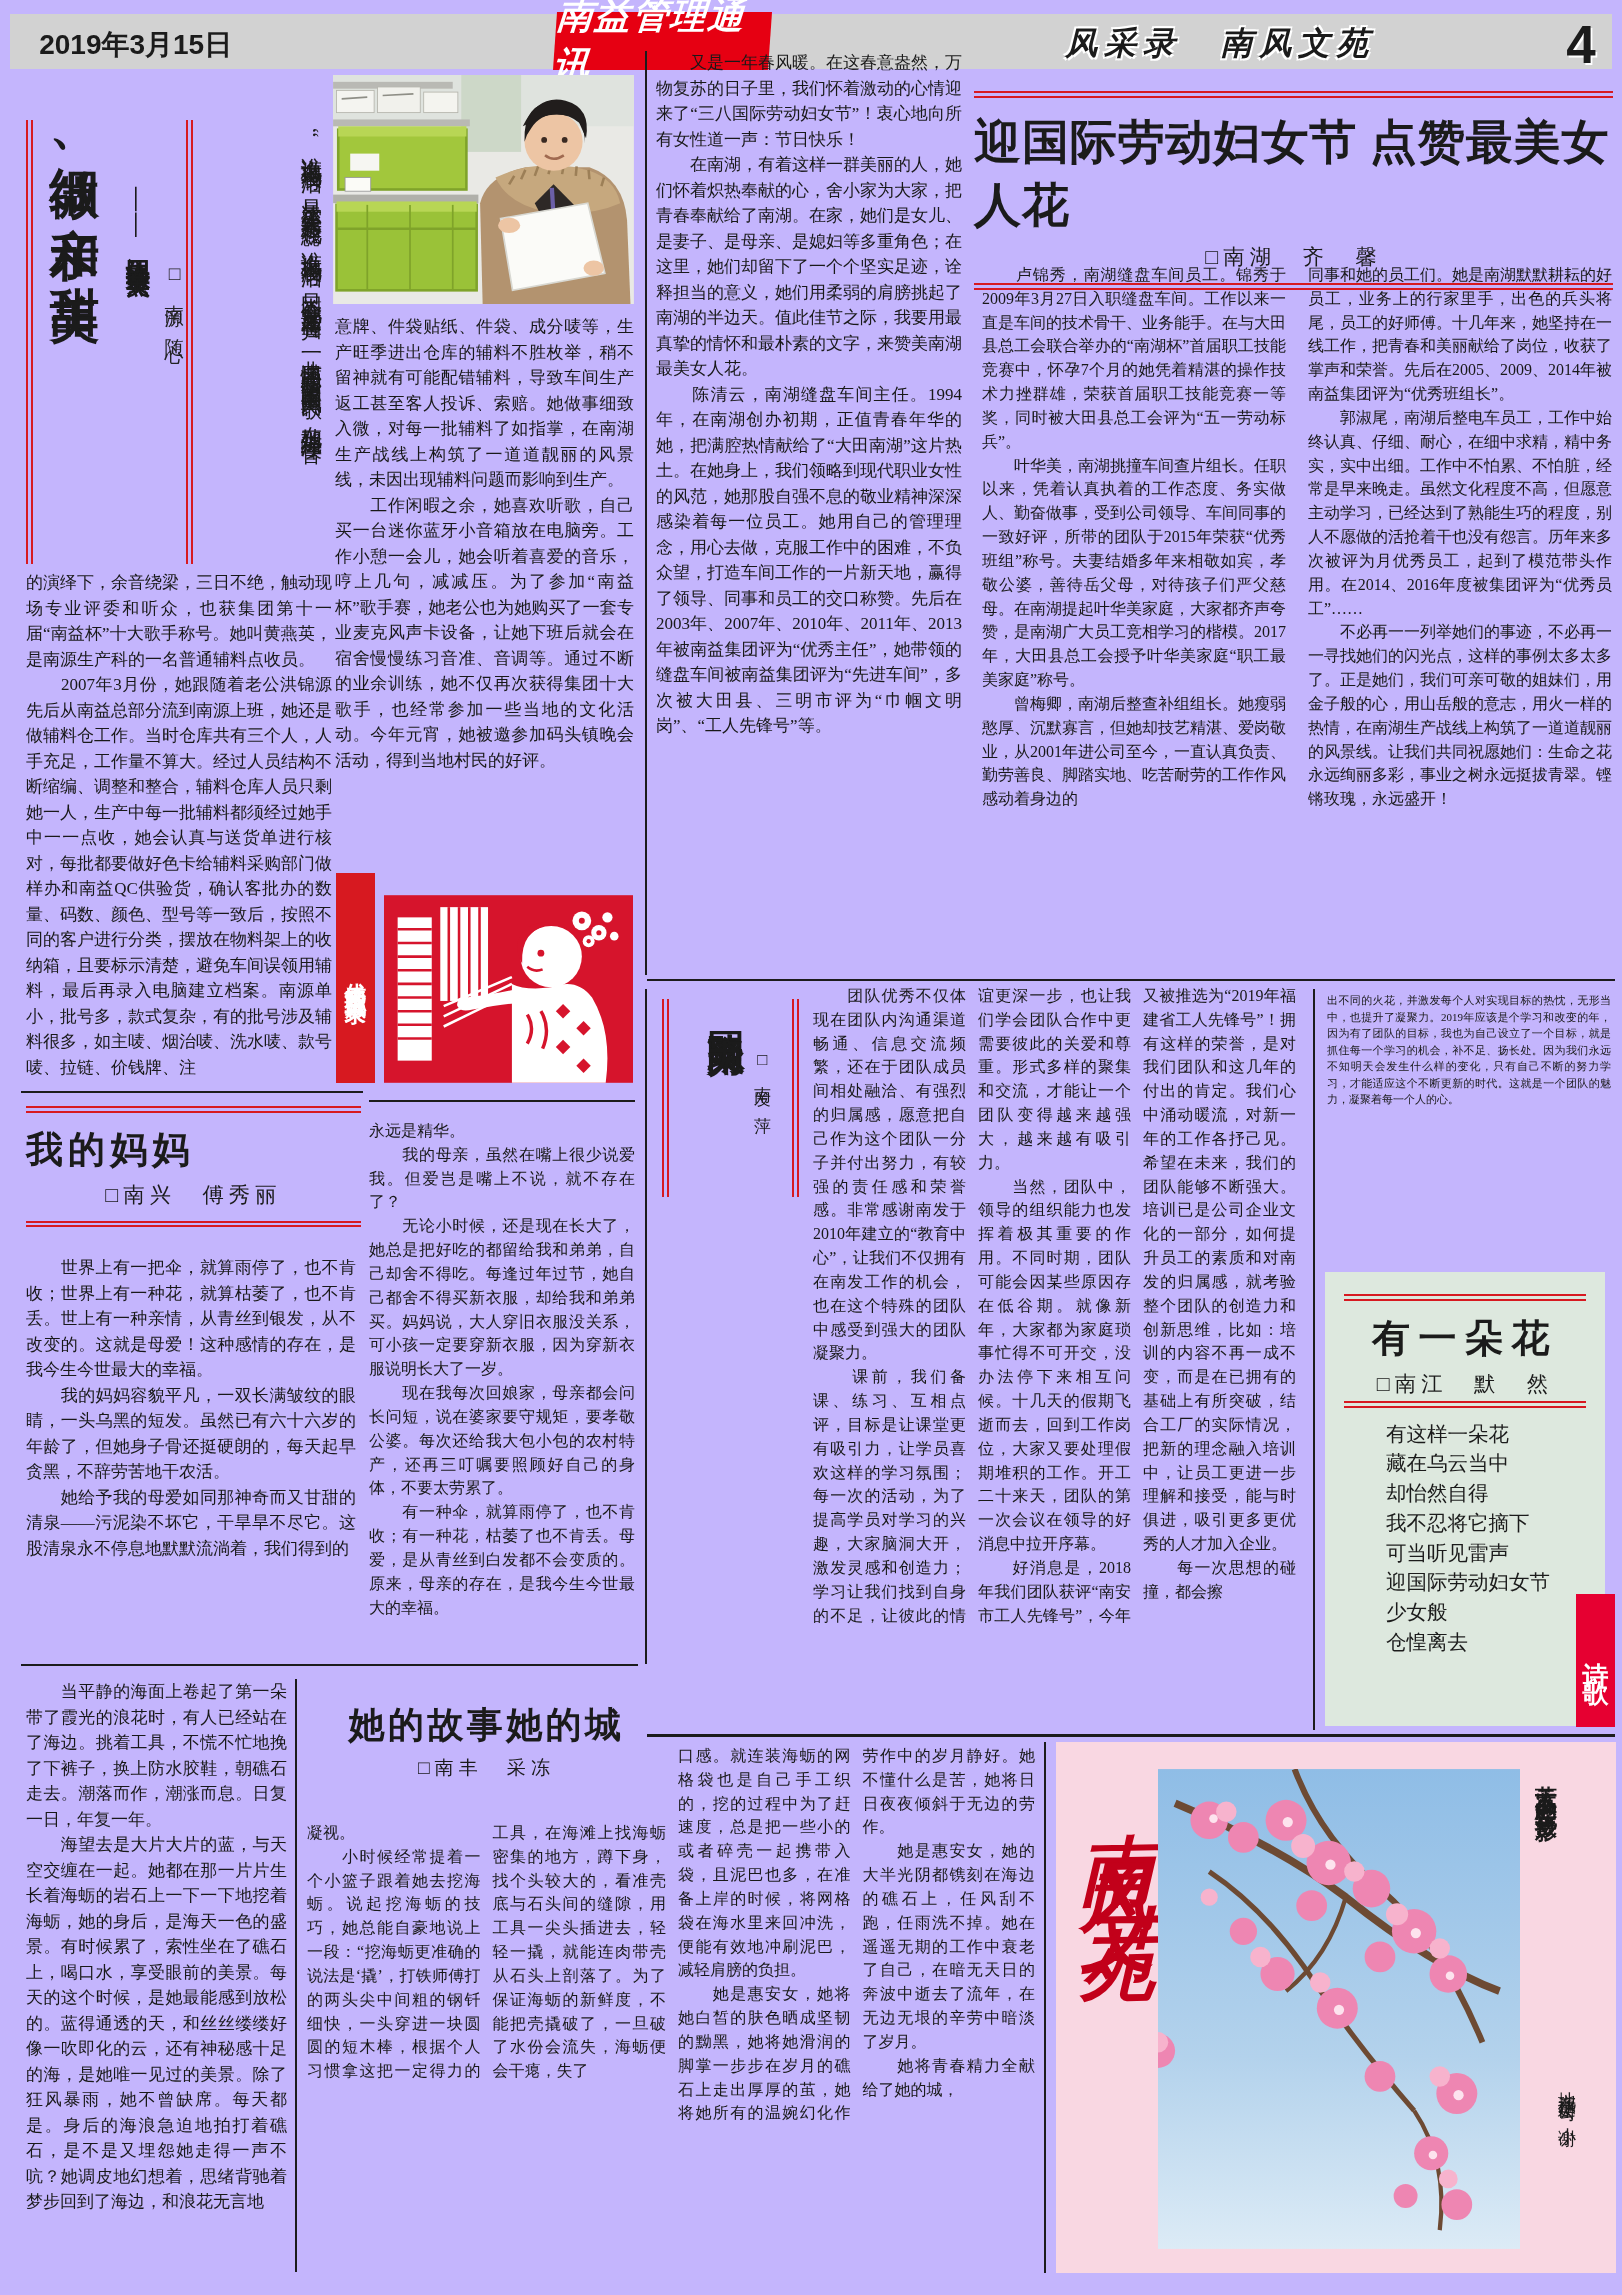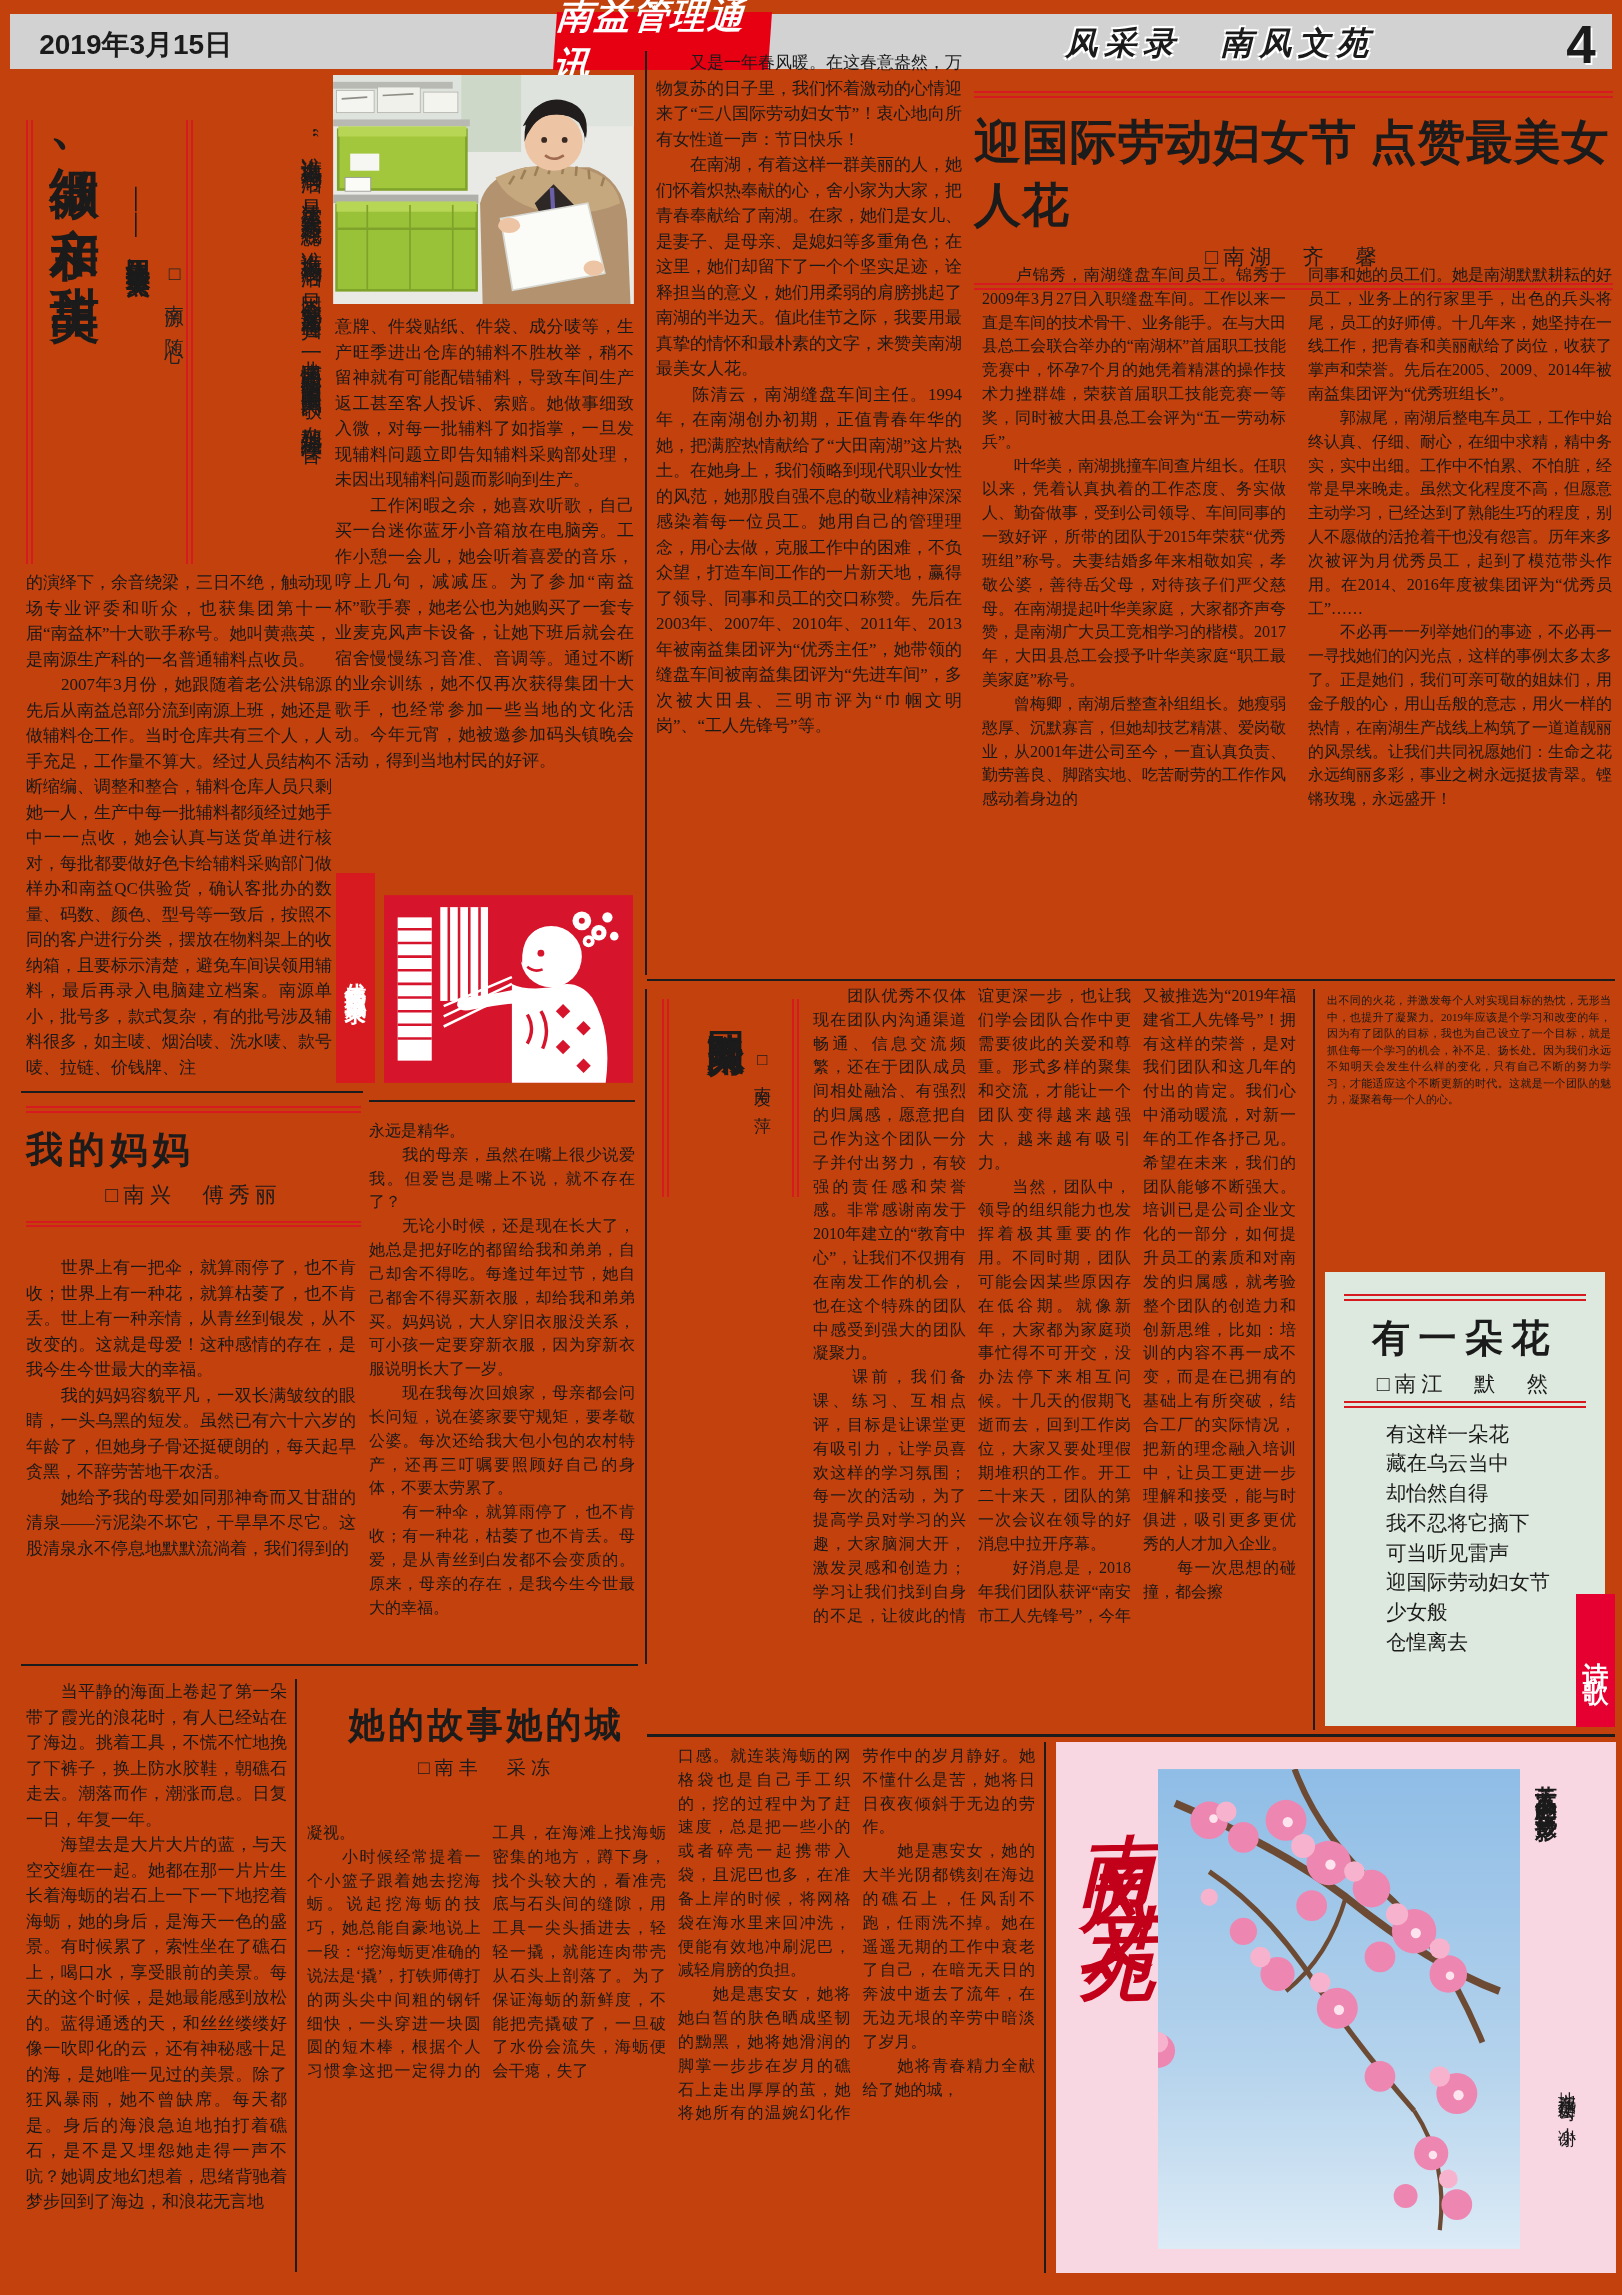--- a/index.html
+++ b/index.html
@@ -1,19 +1,19 @@
 <!DOCTYPE html>
 <html style="--red: #d71920; --masthead_red: #e60012; --poem_bg: #dde8de; --pink_bg: #f9d7e2;font-size:13.7px"><head>
 <meta charset="utf-8">
 <style>
   :root{
     --red:#d71920; --masthead_red:#e60012; --poem_bg:#dde8de; --pink_bg:#f9d7e2; --ink:#1b1b1b;
   }
   html,body{margin:0;padding:0;background:#ffffff;}
-  .page{position:relative;width:1623px;height:2295px;background:#c2410c;overflow:hidden;
+  .page{position:relative;width:1623px;height:2295px;background:#c4b5fd;overflow:hidden;
         font-family:"Liberation Serif","DejaVu Serif",serif;color:var(--ink);}
   .abs{position:absolute;}
   .v{writing-mode:vertical-rl;}
   .body-text{font-size:17px;line-height:1.5;text-align:justify;white-space:pre-line;overflow:hidden;color:#191919;}
   .small{font-size:16px;line-height:1.49;}
   .rr-h{height:2.6px;border-top:2.6px solid var(--red);border-bottom:2.6px solid var(--red);}
   .rr-v{position:absolute;top:0;width:2.6px;height:100%;border-left:2.6px solid var(--red);border-right:2.6px solid var(--red);}
   .vline{position:absolute;width:1.7px;background:#1c1c1c;}
   .hline{position:absolute;height:1.7px;background:#1c1c1c;}
   
@@ -117,21 +117,21 @@
       <path d="M248,94 Q258,102 270,94" stroke="#a06a50" stroke-width="3" fill="none"></path>
       <path d="M256,132 L260,200" stroke="#6b5fa8" stroke-width="5"></path>
       <polygon points="196,168 298,150 318,232 210,252" fill="#fbfbf8" stroke="#d8d8d2" stroke-width="2"></polygon>
       <ellipse cx="206" cy="176" rx="13" ry="9" fill="#edc5a4"></ellipse>
       <ellipse cx="305" cy="226" rx="12" ry="9" fill="#edc5a4"></ellipse>
     </svg>
   </div>
 
   <div class="body-text abs" style="left:26px;top:570px;width:306px;height:514px;">的演绎下，余音绕梁，三日不绝，触动现场专业评委和听众，也获集团第十一届“南益杯”十大歌手称号。她叫黄燕英，是南源生产科的一名普通辅料点收员。
 　　2007年3月份，她跟随着老公洪锦源先后从南益总部分流到南源上班，她还是做辅料仓工作。当时仓库共有三个人，人手充足，工作量不算大。经过人员结构不断缩编、调整和整合，辅料仓库人员只剩她一人，生产中每一批辅料都须经过她手中一一点收，她会认真与送货单进行核对，每批都要做好色卡给辅料采购部门做样办和南益QC供验货，确认客批办的数量、码数、颜色、型号等一致后，按照不同的客户进行分类，摆放在物料架上的收纳箱，且要标示清楚，避免车间误领用辅料，最后再录入电脑建立档案。南源单小，批号多，款式复杂，有的批号涉及辅料很多，如主唛、烟治唛、洗水唛、款号唛、拉链、价钱牌、注</div>
-  <div class="body-text abs" style="left:335px;top:314px;width:299px;height:553px;">意牌、件袋贴纸、件袋、成分唛等，生产旺季进出仓库的辅料不胜枚举，稍不留神就有可能配错辅料，导致车间生产返工甚至客人投诉、索赔。她做事细致入微，对每一批辅料了如指掌，一旦发现辅料问题立即告知辅料采购部处理，未因出现辅料问题而影响到生产。
+  <div class="body-text abs" style="left:335px;top:314px;width:299px;height:553px;">意牌、件袋贴纸、件袋、成分唛等，生产旺季进出仓库的辅料不胜枚举，稍不留神就有可能配错辅料，导致车间生产返工甚至客人投诉、索赔。她做事细致入微，对每一批辅料了如指掌，在南湖生产战线上构筑了一道道靓丽的风景线，未因出现辅料问题而影响到生产。
 　　工作闲暇之余，她喜欢听歌，自己买一台迷你蓝牙小音箱放在电脑旁。工作小憩一会儿，她会听着喜爱的音乐，哼上几句，减减压。为了参加“南益杯”歌手赛，她老公也为她购买了一套专业麦克风声卡设备，让她下班后就会在宿舍慢慢练习音准、音调等。通过不断的业余训练，她不仅再次获得集团十大歌手，也经常参加一些当地的文化活动。今年元宵，她被邀参加码头镇晚会活动，得到当地村民的好评。</div>
 
   <div class="badge">
       <span>优秀干部职工风采录</span>
     </div>
 
   <div class="abs" style="left:384px;top:895px;width:249px;height:188px;">
     <svg width="249" height="188" viewBox="0 0 292 220">
       <rect width="292" height="220" fill="#d6142c"></rect>
       <rect x="16" y="26" width="40" height="168" fill="#fff"></rect>

